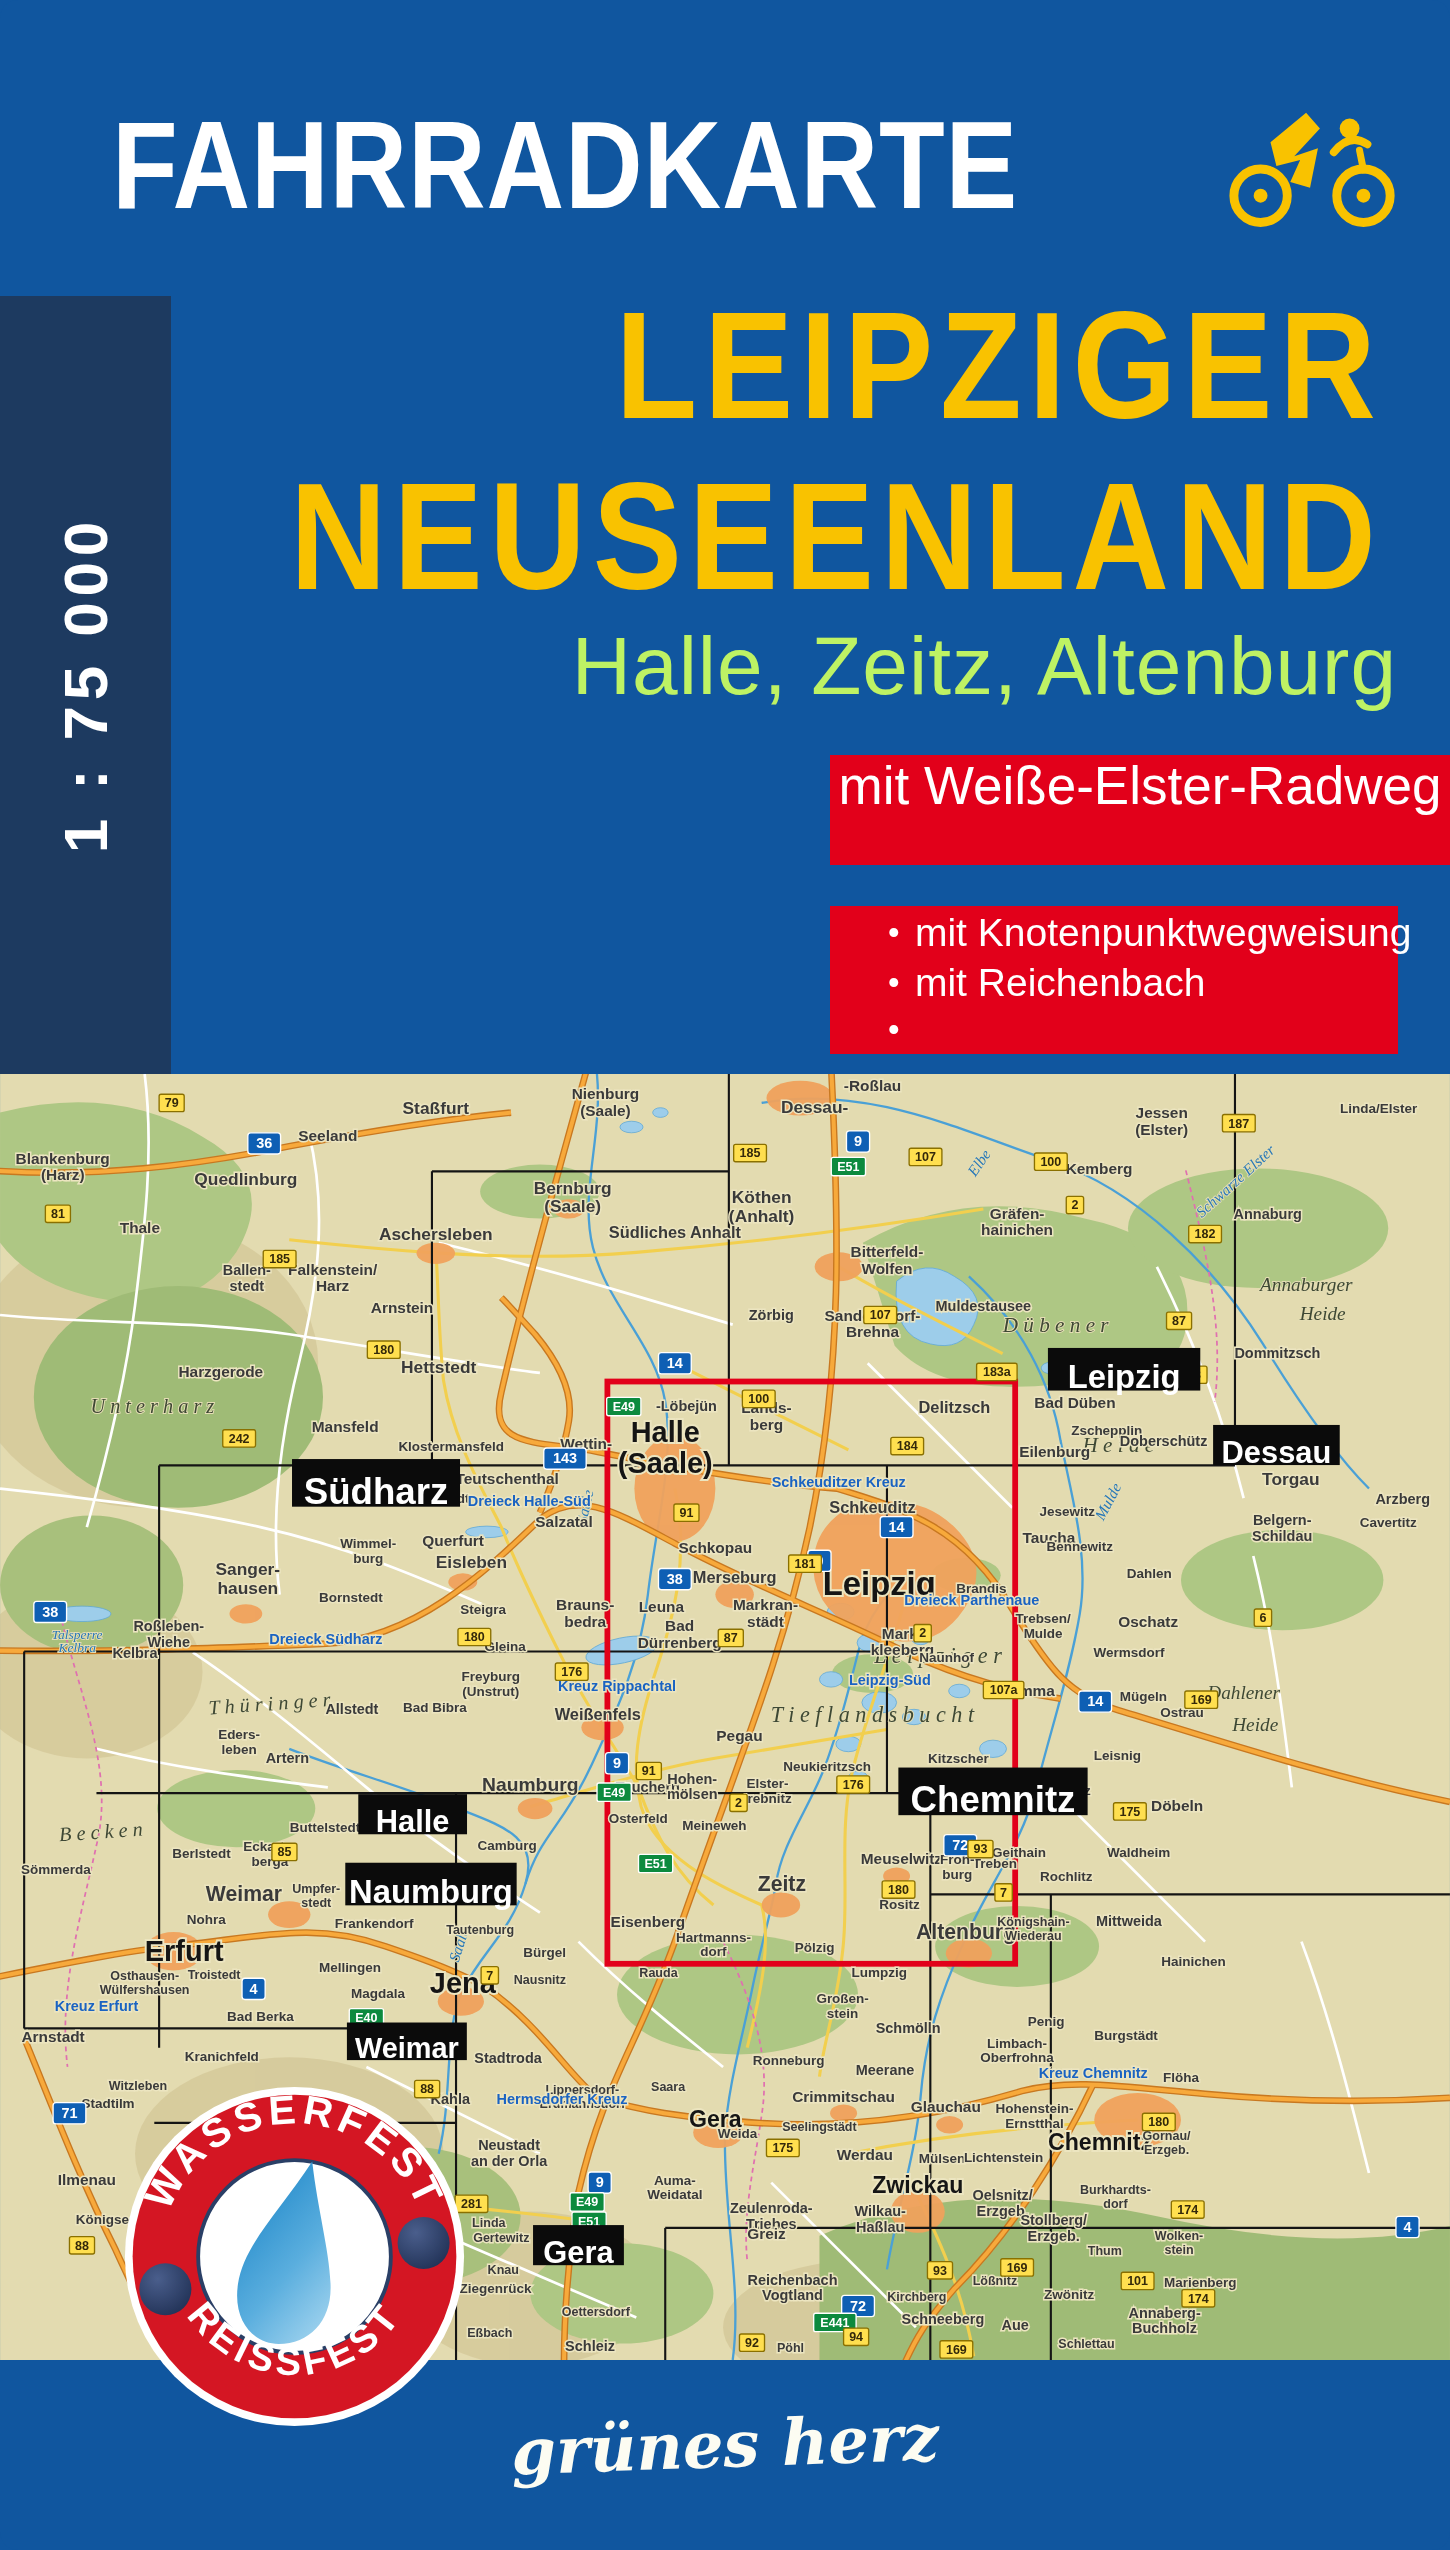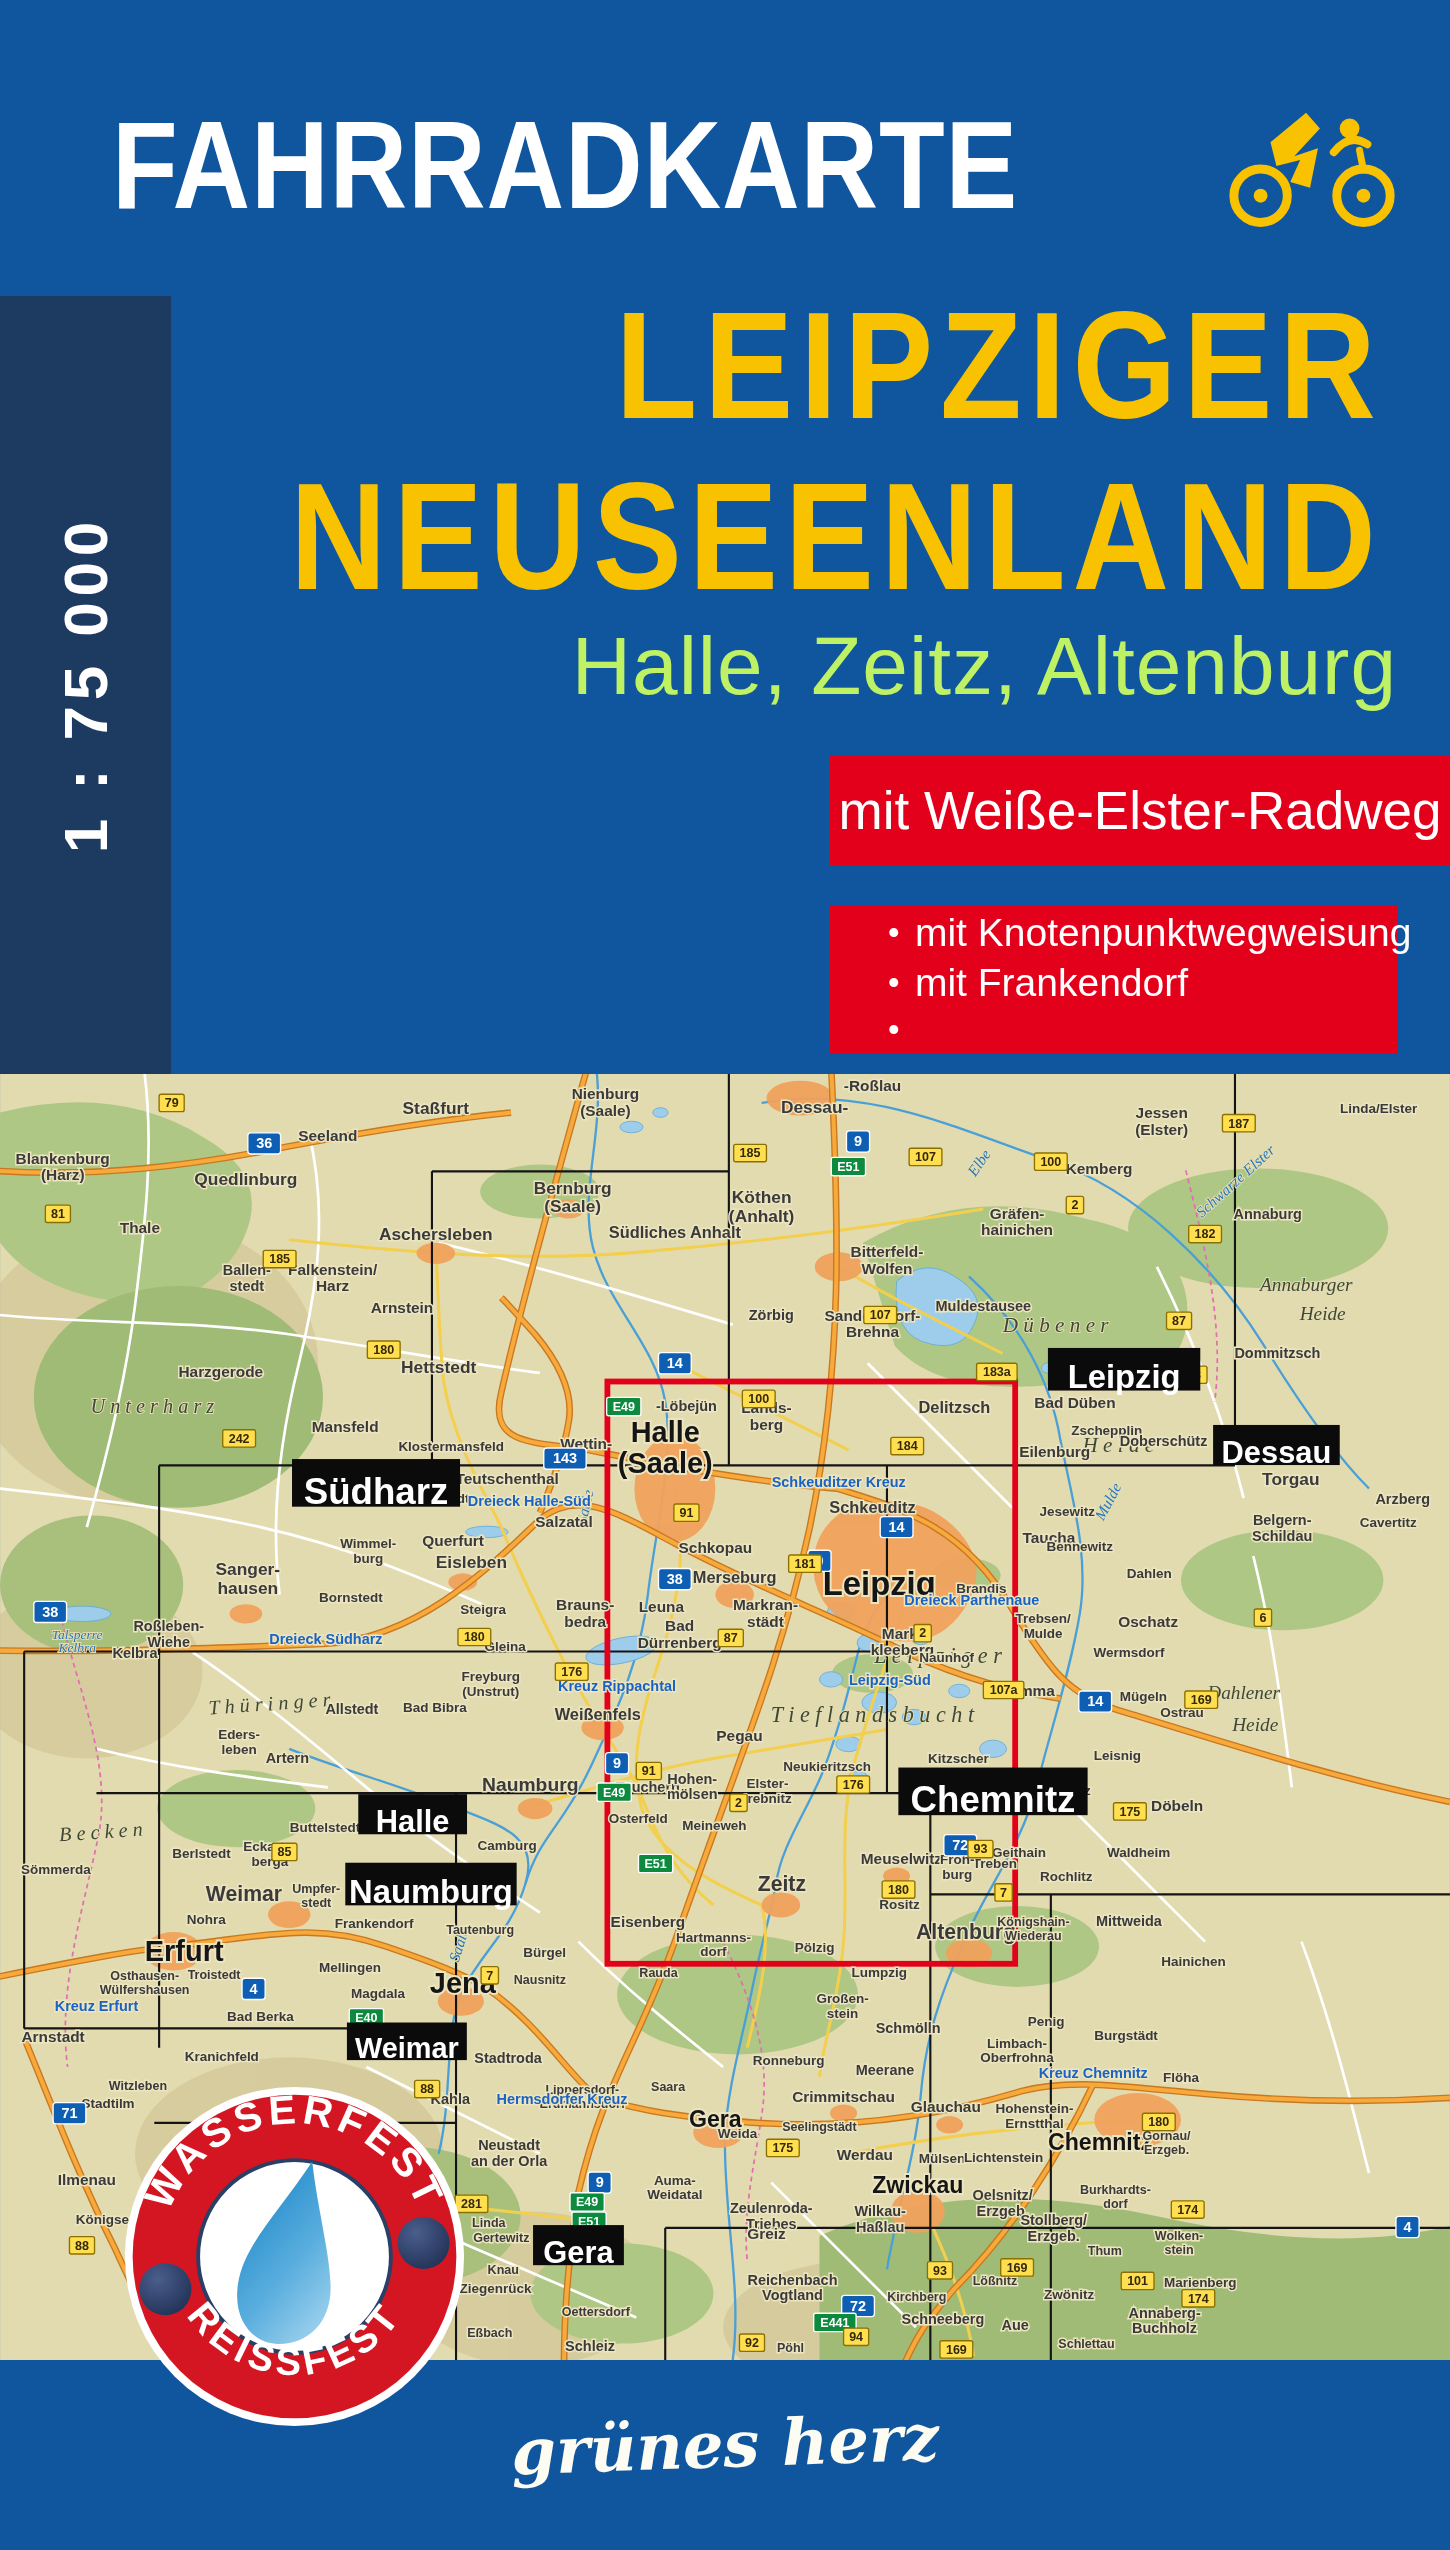--- a/index.html
+++ b/index.html
@@ -12,21 +12,21 @@
   .scalebox{position:absolute;left:0;top:296px;width:171px;height:778px;background:#1d3a60;
             display:flex;align-items:center;justify-content:center;}
   .scalebox span{writing-mode:vertical-rl;transform:rotate(180deg);color:#fff;font-weight:800;
             font-size:62px;letter-spacing:5.8px;white-space:nowrap;}
   .title{position:absolute;right:67px;color:#f9c200;font-weight:800;font-size:152px;
          letter-spacing:7.7px;transform:scaleX(.88);transform-origin:right top;white-space:nowrap;}
   .t1{top:278px;} .t2{top:449px;}
   .subtitle{position:absolute;right:53px;top:619px;color:#bef264;font-weight:400;font-size:82px;
             letter-spacing:1px;white-space:nowrap;}
   .banner1{position:absolute;left:830px;right:0;top:755px;height:110px;background:#e2001a;
-           display:flex;align-items:center;justify-content:center;}
+           display:flex;align-items:flex-start;justify-content:center;}
   .banner1 span{color:#fff;font-size:53px;font-weight:400;white-space:nowrap;}
   .banner2{position:absolute;left:830px;top:906px;width:568px;height:148px;background:#e2001a;
            display:flex;flex-direction:column;justify-content:center;padding-left:58px;box-sizing:border-box;gap:5.8px;}
   .feat{color:#fff;font-size:39px;font-weight:400;white-space:nowrap;display:flex;align-items:center;}
   .feat .bu{font-size:33px;margin-right:15.4px;}
   
   .mapwrap{position:absolute;left:0;top:1074px;width:1450px;height:1286px;}
   svg text{user-select:none;}
   .city{font-family:"Liberation Sans",sans-serif;font-weight:700;fill:#3a3a3a;
         paint-order:stroke;stroke:#ece5c0;stroke-width:3px;text-anchor:middle;}
@@ -80,21 +80,21 @@
     <span>mit Weiße-Elster-Radweg</span>
   </div>
 
   <div class="banner2">
     <div class="feat">
         <span class="bu">•</span>
         <span>mit Knotenpunktwegweisung</span>
       </div>
     <div class="feat">
         <span class="bu">•</span>
-        <span>mit Frankendorf</span>
+        <span>mit Reichenbach</span>
       </div>
     <div class="feat">
         <span class="bu">•</span>
       </div>
   </div>
 
   <div class="mapwrap">
   <svg id="mapsvg" viewBox="0 0 1504 1334" width="1450" height="1286">
     <rect x="0" y="0" width="1504" height="1334" fill="#e3dbb0"></rect>
 

